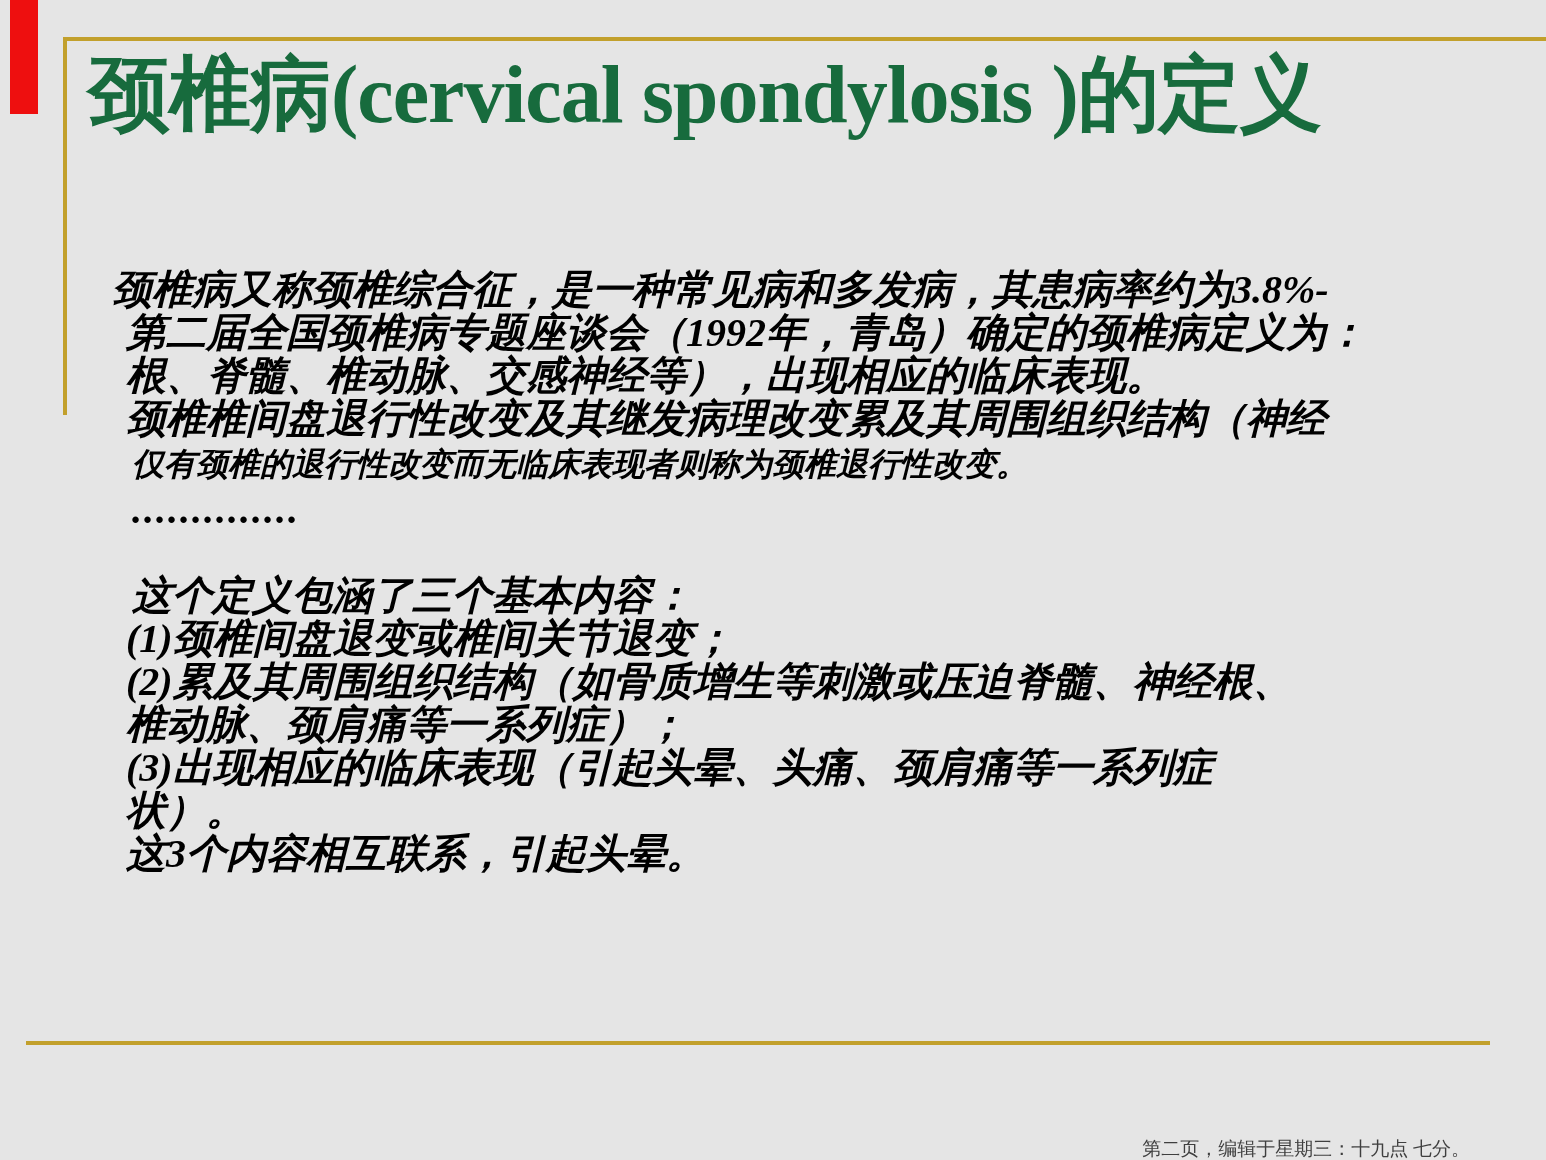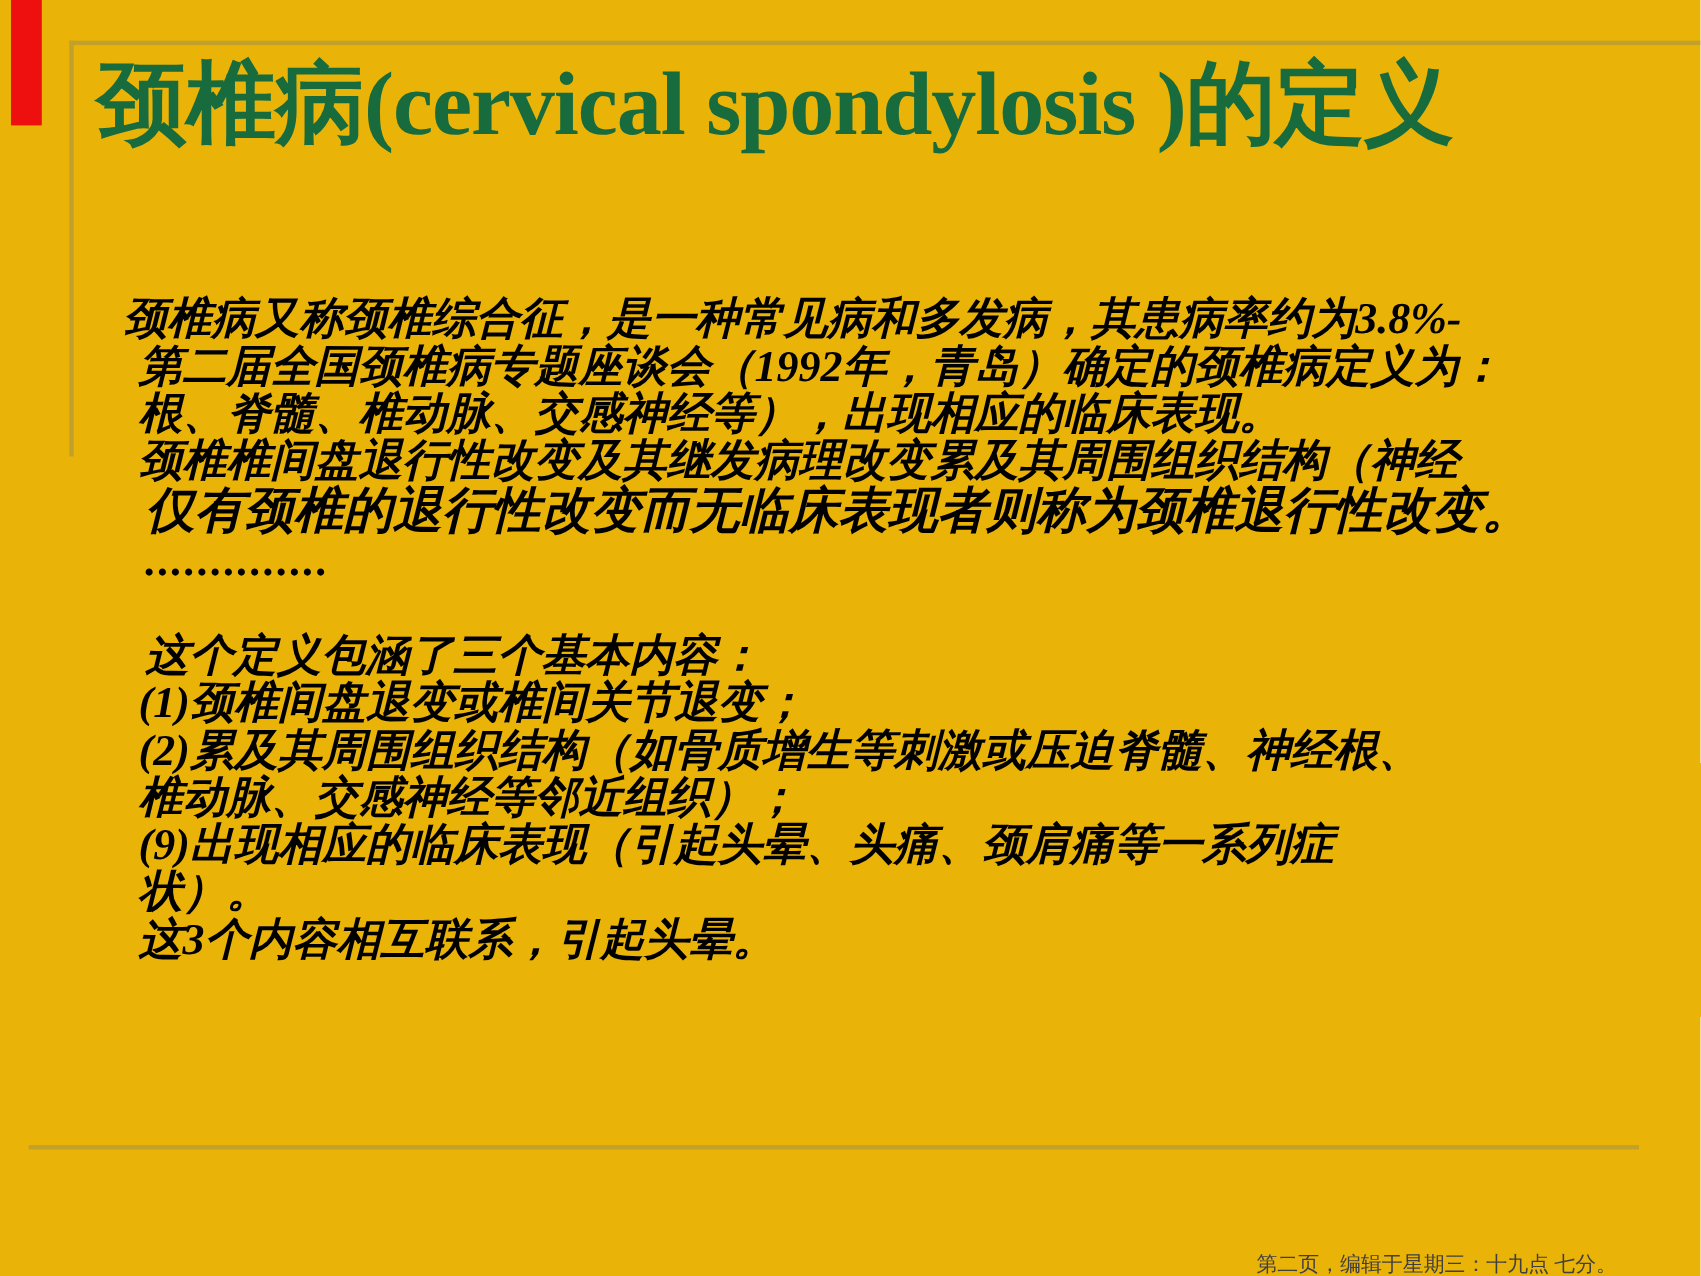--- a/index.html
+++ b/index.html
@@ -1,19 +1,19 @@
 <!DOCTYPE html>
 <html><head>
 <meta charset="utf-8">
 <style>
   html,body{margin:0;padding:0;background:#ffffff;}
   .slide{
     position:relative;
     width:1546px;height:1160px;
-    background:#eab308;
+    background:#e5e5e5;
     overflow:hidden;
     font-family:"Liberation Serif","DejaVu Serif",serif;
   }
   .accent-red{
     position:absolute;
     left:10px;top:0;width:28px;height:114px;
     background:#ee0f0f;
   }
   .rule-top{
     position:absolute;
@@ -48,21 +48,21 @@
     font-size:40px;
     line-height:43px;
     font-style:italic;
   }
   .body-line{
     min-height:43px;
     white-space:nowrap;
   }
   .ind1{padding-left:14px;}
   .ind2{padding-left:20px;}
-  .big{font-size:45px;line-height:48px;min-height:48px;}
+  .big{font-size:32px;line-height:48px;min-height:48px;}
   .dots{letter-spacing:2px;}
   .footer{
     position:absolute;
     right:76px;top:1136px;
     font-size:19px;
     color:#3f3f3f;
     white-space:nowrap;
   }
 </style>
 </head>
@@ -80,22 +80,22 @@
     <div class="body-line">颈椎病又称颈椎综合征，是一种常见病和多发病，其患病率约为3.8%-</div>
     <div class="body-line ind1">第二届全国颈椎病专题座谈会（1992年，青岛）确定的颈椎病定义为：</div>
     <div class="body-line ind1">根、脊髓、椎动脉、交感神经等），出现相应的临床表现。</div>
     <div class="body-line ind1">颈椎椎间盘退行性改变及其继发病理改变累及其周围组织结构（神经</div>
     <div class="body-line ind2 big">仅有颈椎的退行性改变而无临床表现者则称为颈椎退行性改变。</div>
     <div class="body-line ind2 dots">..............</div>
     <div class="body-line"></div>
     <div class="body-line ind2">这个定义包涵了三个基本内容：</div>
     <div class="body-line ind1">(1)颈椎间盘退变或椎间关节退变；</div>
     <div class="body-line ind1">(2)累及其周围组织结构（如骨质增生等刺激或压迫脊髓、神经根、</div>
-    <div class="body-line ind1">椎动脉、交感神经等邻近组织）；</div>
-    <div class="body-line ind1">(9)出现相应的临床表现（引起头晕、头痛、颈肩痛等一系列症</div>
+    <div class="body-line ind1">椎动脉、颈肩痛等一系列症）；</div>
+    <div class="body-line ind1">(3)出现相应的临床表现（引起头晕、头痛、颈肩痛等一系列症</div>
     <div class="body-line ind1">状）。</div>
     <div class="body-line ind1">这3个内容相互联系，引起头晕。</div>
   </div>
 
   <div class="rule-bottom"></div>
 
   <div class="footer">第二页，编辑于星期三：十九点 七分。</div>
 
 </div>
 

